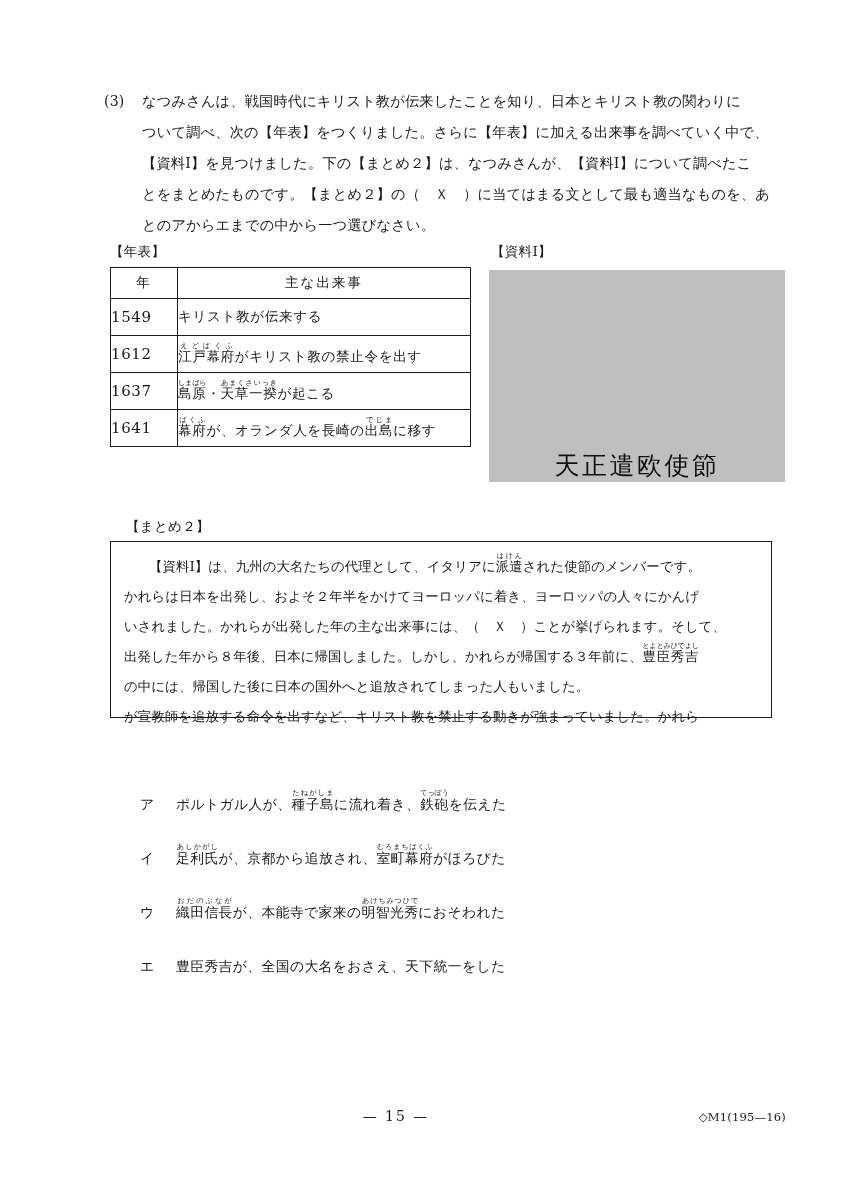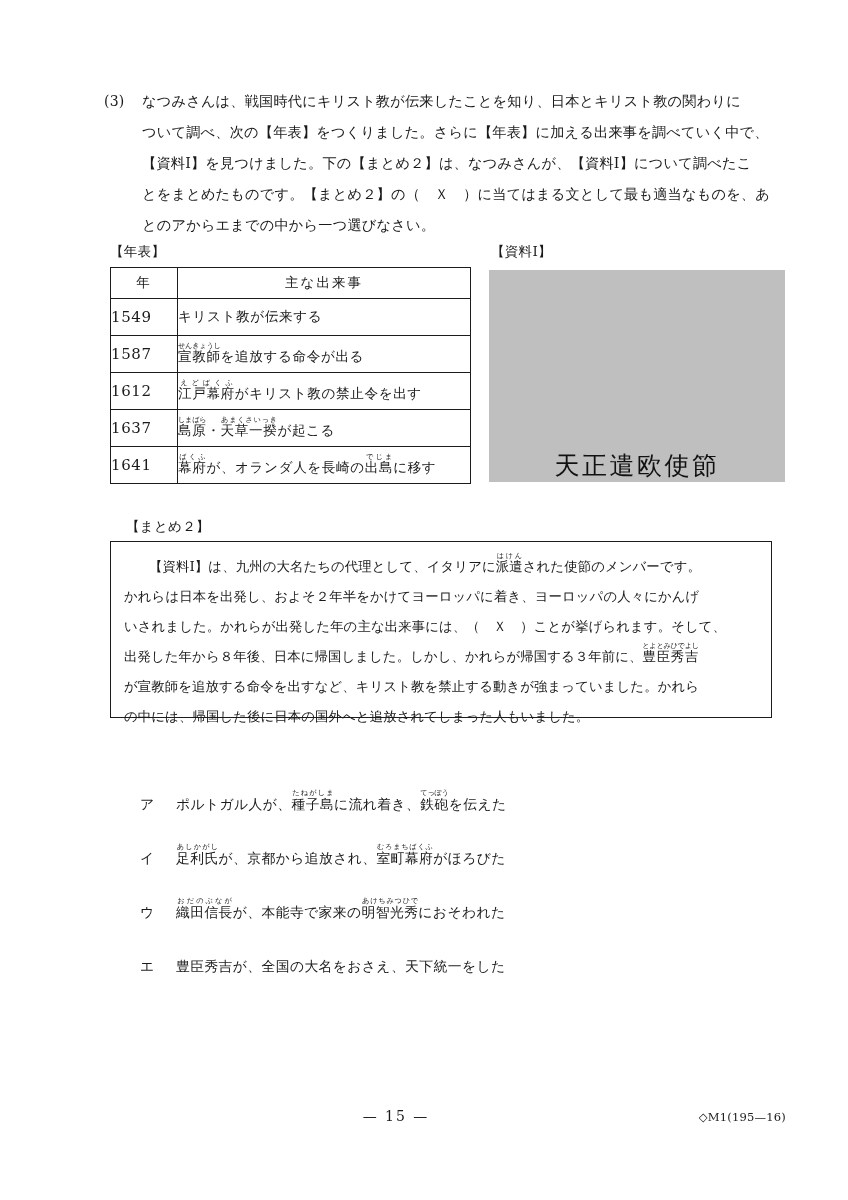--- a/index.html
+++ b/index.html
@@ -236,24 +236,20 @@
           <th class="th-year">年</th>
           <th class="th-event">主な出来事</th>
         </tr>
       </thead>
       <tbody>
         <tr>
           <td class="td-year">1549</td>
           <td class="td-event">キリスト教が伝来する</td>
         </tr>
         <tr>
-          <td class="td-year">1587</td>
-          <td class="td-event"><ruby>宣教師<rt>せんきょうし</rt></ruby>を追放する命令が出る</td>
-        </tr>
-        <tr>
           <td class="td-year">1612</td>
           <td class="td-event"><ruby>江戸幕府<rt>えどばくふ</rt></ruby>がキリスト教の禁止令を出す</td>
         </tr>
         <tr>
           <td class="td-year">1637</td>
           <td class="td-event"><ruby>島原<rt>しまばら</rt></ruby>・<ruby>天草一揆<rt>あまくさいっき</rt></ruby>が起こる</td>
         </tr>
         <tr>
           <td class="td-year">1641</td>
           <td class="td-event"><ruby>幕府<rt>ばくふ</rt></ruby>が、オランダ人を長崎の<ruby>出島<rt>でじま</rt></ruby>に移す</td>
@@ -268,22 +264,22 @@
     <span class="shiryo-label">天正遣欧使節</span>
   </div>
 
   <div class="caption" style="left:126px; top:518px;">【まとめ２】</div>
 
   <div class="matome-box">
     <div class="matome-line first">【資料Ⅰ】は、九州の大名たちの代理として、イタリアに<ruby>派遣<rt>はけん</rt></ruby>された使節のメンバーです。</div>
     <div class="matome-line">かれらは日本を出発し、およそ２年半をかけてヨーロッパに着き、ヨーロッパの人々にかんげ</div>
     <div class="matome-line">いされました。かれらが出発した年の主な出来事には、（　Ｘ　）ことが挙げられます。そして、</div>
     <div class="matome-line">出発した年から８年後、日本に帰国しました。しかし、かれらが帰国する３年前に、<ruby>豊臣秀吉<rt>とよとみひでよし</rt></ruby></div>
+    <div class="matome-line">の中には、帰国した後に日本の国外へと追放されてしまった人もいました。</div>
     <div class="matome-line">が宣教師を追放する命令を出すなど、キリスト教を禁止する動きが強まっていました。かれら</div>
-    <div class="matome-line">の中には、帰国した後に日本の国外へと追放されてしまった人もいました。</div>
   </div>
 
   <div class="options">
     <div class="option-row">
       <span class="option-mark">ア</span>
       <span class="option-text">ポルトガル人が、<ruby>種子島<rt>たねがしま</rt></ruby>に流れ着き、<ruby>鉄砲<rt>てっぽう</rt></ruby>を伝えた</span>
     </div>
     <div class="option-row">
       <span class="option-mark">イ</span>
       <span class="option-text"><ruby>足利氏<rt>あしかがし</rt></ruby>が、京都から追放され、<ruby>室町幕府<rt>むろまちばくふ</rt></ruby>がほろびた</span>

